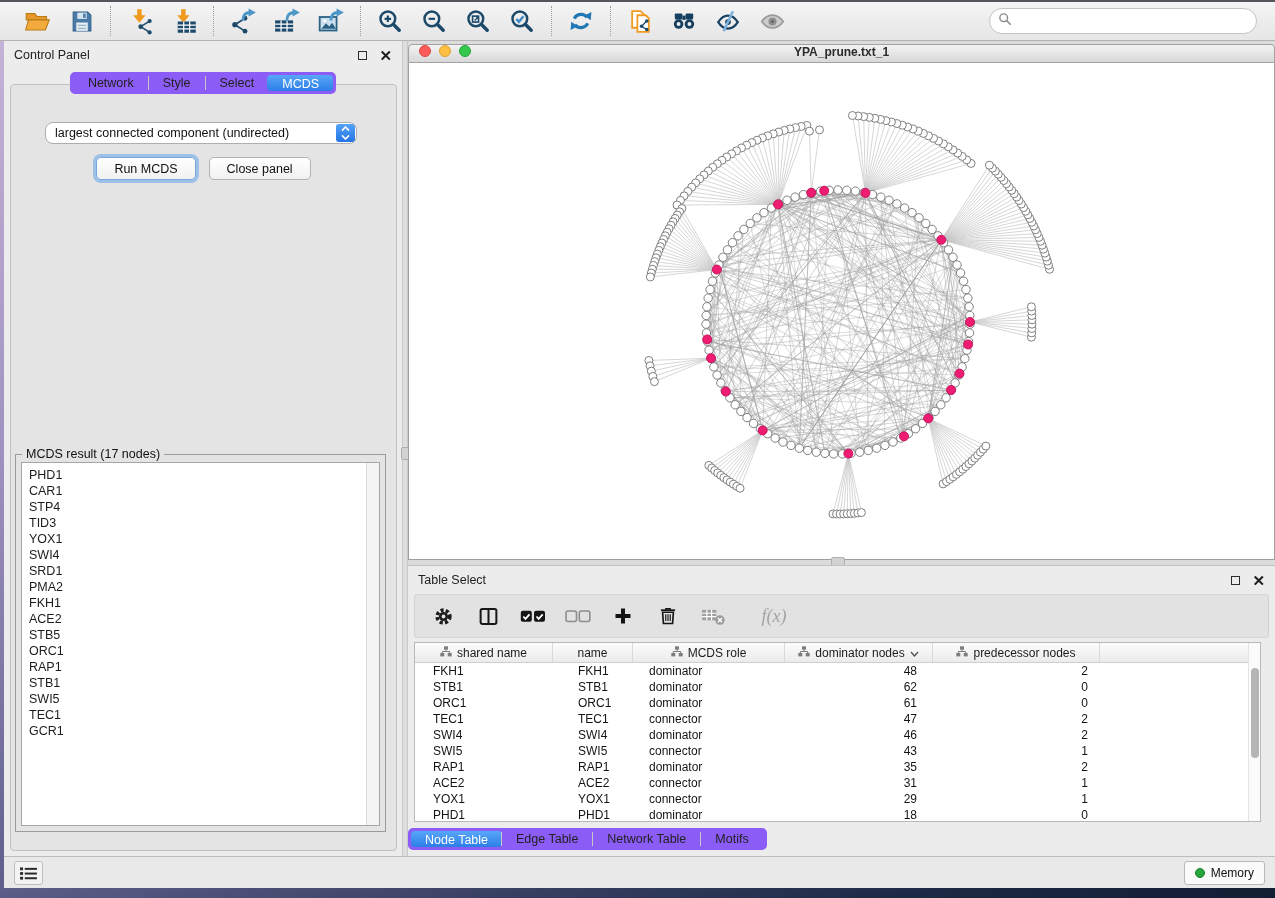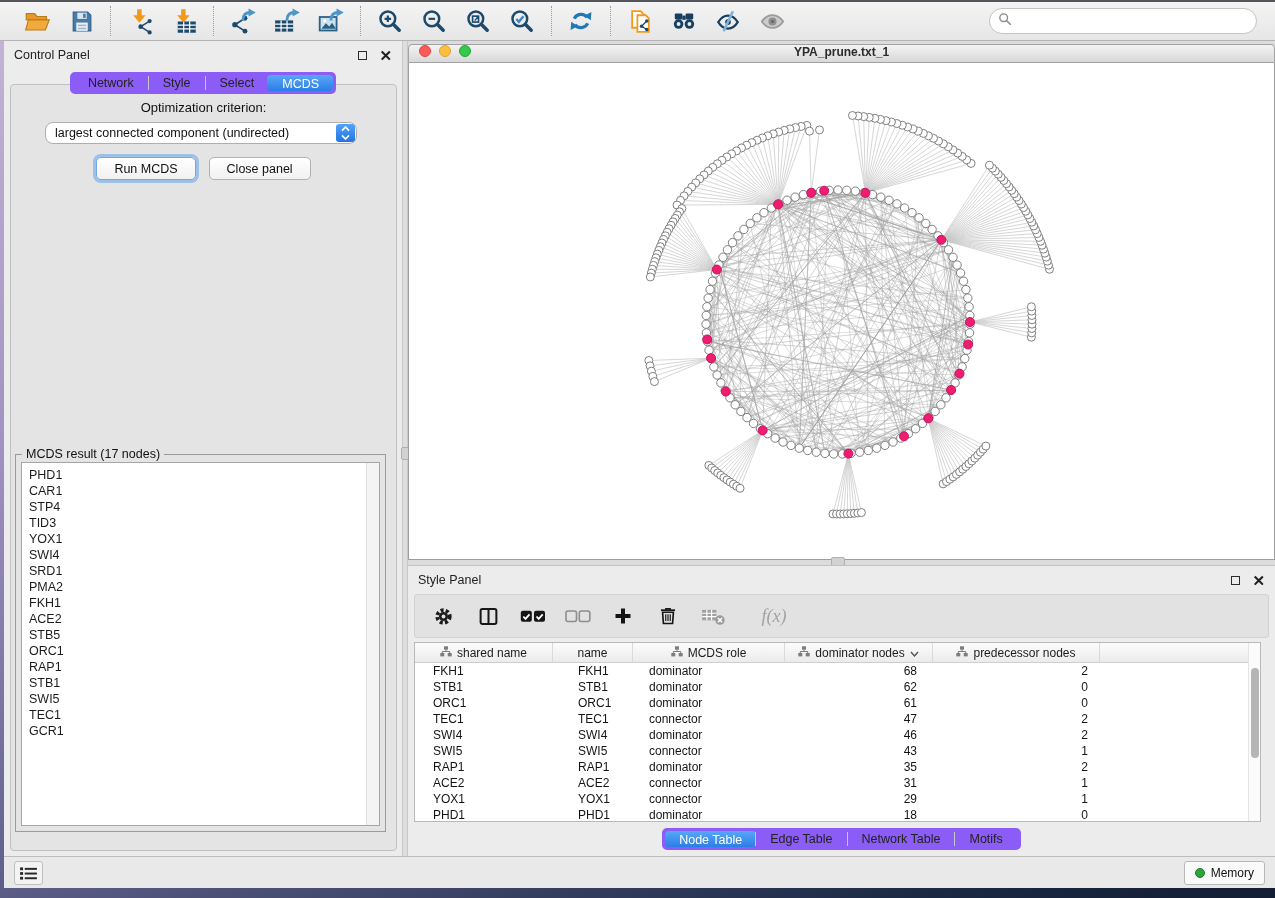--- a/index.html
+++ b/index.html
@@ -106,21 +106,21 @@
   .fx-label { font-family:"Liberation Serif", serif; font-style:italic; font-size:18px; color:#a2a2a2;margin-left:24px; }
 
   .tp-table { position:absolute; left:6px; right:14px; top:76px; bottom:34px; background:#fff; border:1px solid #b9b9b9; }
   .thead { display:flex; height:20px; background:linear-gradient(#fcfcfc,#ebebeb); border-bottom:1px solid #cfcfcf; }
   .th { display:flex; align-items:center; justify-content:center; gap:5px;
     font-size:12px; color:#1c1c1c; border-right:1px solid #dadada; overflow:hidden; }
   .tbody .tr { display:flex; height:16px; }
   .td { font-size:12px; color:#141414; overflow:hidden; white-space:nowrap; line-height:16px; }
   .tp-scroll { position:absolute; top:0; right:0; bottom:0; width:12px; background:#fbfbfb; border-left:1px solid #e4e4e4; }
   .tp-thumb { position:absolute; top:25px; left:2px; width:8px; height:90px; background:#b5b5b5; border-radius:4px; }
-  .tp-tabs { position:absolute; left:0; right:0; bottom:6px; display:flex; justify-content:center; }
+  .tp-tabs { position:absolute; left:0; right:0; bottom:6px; display:flex; }
 
   
   .status-bar { position:absolute; left:4px; right:0; bottom:5px; height:32px;
     background:#e9e9e9; border-top:1px solid #bdbdbd; }
   .list-btn { position:absolute; left:10px; top:4px; width:29px; height:24px;
     background:#f3f3f3; border:1px solid #bfbfbf; border-radius:3px;
     display:flex; align-items:center; justify-content:center; cursor:pointer; }
   .mem-btn { position:absolute; right:10px; top:4px; height:24px; padding:0 10px;
     background:#fafafa; border:1px solid #b8b8b8; border-radius:3px;
     display:flex; align-items:center; gap:6px; font-size:12px; color:#111; cursor:pointer; }
@@ -313,21 +313,20 @@
       </div>
       <div class="cp-tabs">
         <div class="seg" id="cp-seg">
             <div class="tab">Network</div>
             <div class="tab">Style</div>
             <div class="tab">Select</div>
             <div class="tab active">MCDS</div>
           </div>
       </div>
       <div class="cp-body">
-        <div class="opt-label">Optimization criterion:</div>
         <div class="dropdown">
           <div class="dd-text">largest connected component (undirected)</div>
           <div class="dd-stepper">
             <svg width="9" height="6" viewBox="0 0 9 6">
                 <path d="M1 4.6L4.5 1 8 4.6" fill="none" stroke="#fff" stroke-width="1.6"></path>
               </svg>
             <svg width="9" height="6" viewBox="0 0 9 6">
                 <path d="M1 1.4L4.5 5 8 1.4" fill="none" stroke="#fff" stroke-width="1.6"></path>
               </svg>
           </div>
@@ -1130,21 +1129,21 @@
               <circle cx="298.1595486867965" cy="276.45784351394013" r="4.5" fill="#ee1d71" stroke="#c9135f"></circle>
               <circle cx="307.85638940971455" cy="206.5764784362089" r="4.5" fill="#ee1d71" stroke="#c9135f"></circle>
             </svg>
         </div>
       </div>
 
       <div class="h-handle"></div>
 
       <div class="table-panel">
         <div class="panel-head">
-          <span>Style Panel</span>
+          <span>Table Select</span>
           <span class="spacer"></span>
           <span class="ic-float"></span>
           <span class="ic-close">✕</span>
         </div>
         <div class="tp-toolbar" id="tp-toolbar">
             <button class="tp-btn">
               <svg viewBox="0 0 24 24" width="21" height="21">
                 <circle cx="12" cy="12" r="7.2" fill="none" stroke="#1c1c1c" stroke-width="4.2" stroke-dasharray="3.4 2.55"></circle>
                 <circle cx="12" cy="12" r="5.2" fill="#1c1c1c"></circle>
                 <circle cx="12" cy="12" r="2.2" fill="#e2e2e2"></circle>
@@ -1247,21 +1246,21 @@
                   </svg></span>
                 <span>predecessor nodes</span>
               </div>
               <div class="th" style="flex: 1 1 0%; border-right: 0px;"></div>
             </div>
           <div class="tbody" id="tbody">
               <div class="tr">
                 <div class="td" style="width: 138px; text-align: left; padding-left: 18px;">FKH1</div>
                 <div class="td" style="width: 80px; text-align: left; padding-left: 25px;">FKH1</div>
                 <div class="td" style="width: 152px; text-align: left; padding-left: 16px;">dominator</div>
-                <div class="td" style="width: 148px; text-align: right; padding-right: 16px;">68</div>
+                <div class="td" style="width: 148px; text-align: right; padding-right: 16px;">48</div>
                 <div class="td" style="width: 167px; text-align: right; padding-right: 12px;">2</div>
               </div>
               <div class="tr">
                 <div class="td" style="width: 138px; text-align: left; padding-left: 18px;">STB1</div>
                 <div class="td" style="width: 80px; text-align: left; padding-left: 25px;">STB1</div>
                 <div class="td" style="width: 152px; text-align: left; padding-left: 16px;">dominator</div>
                 <div class="td" style="width: 148px; text-align: right; padding-right: 16px;">62</div>
                 <div class="td" style="width: 167px; text-align: right; padding-right: 12px;">0</div>
               </div>
               <div class="tr">

